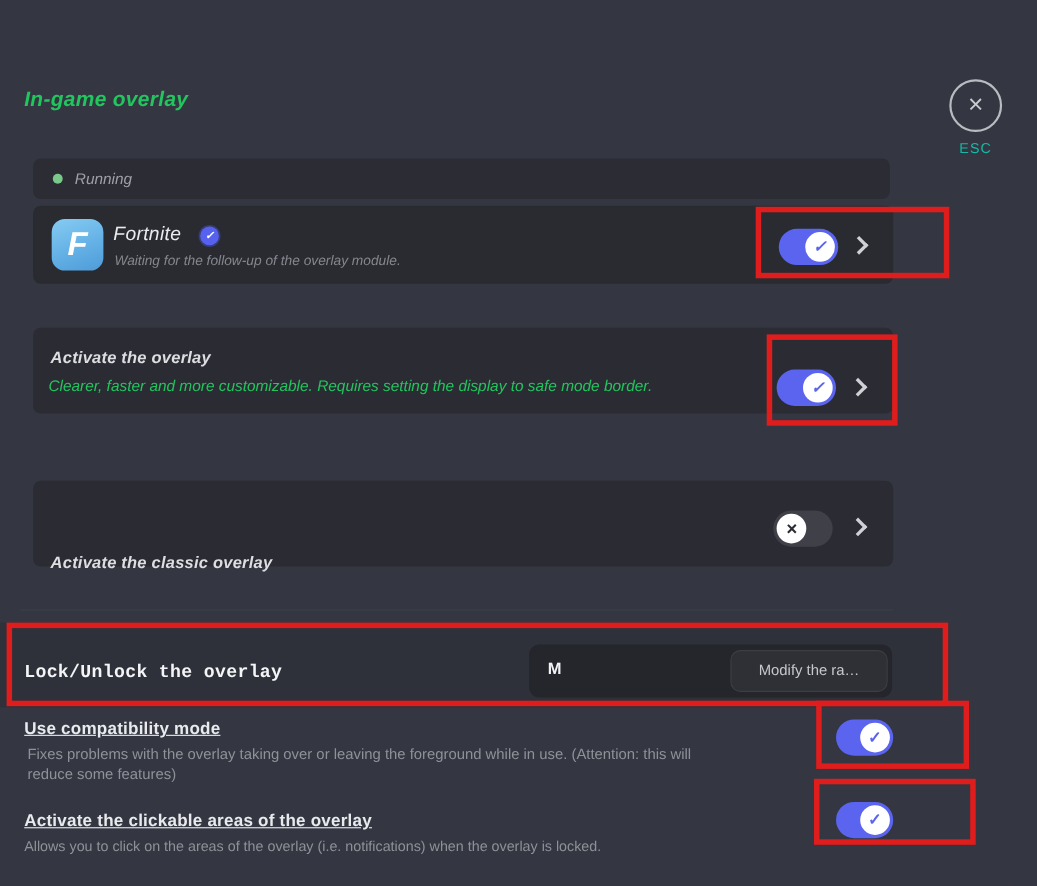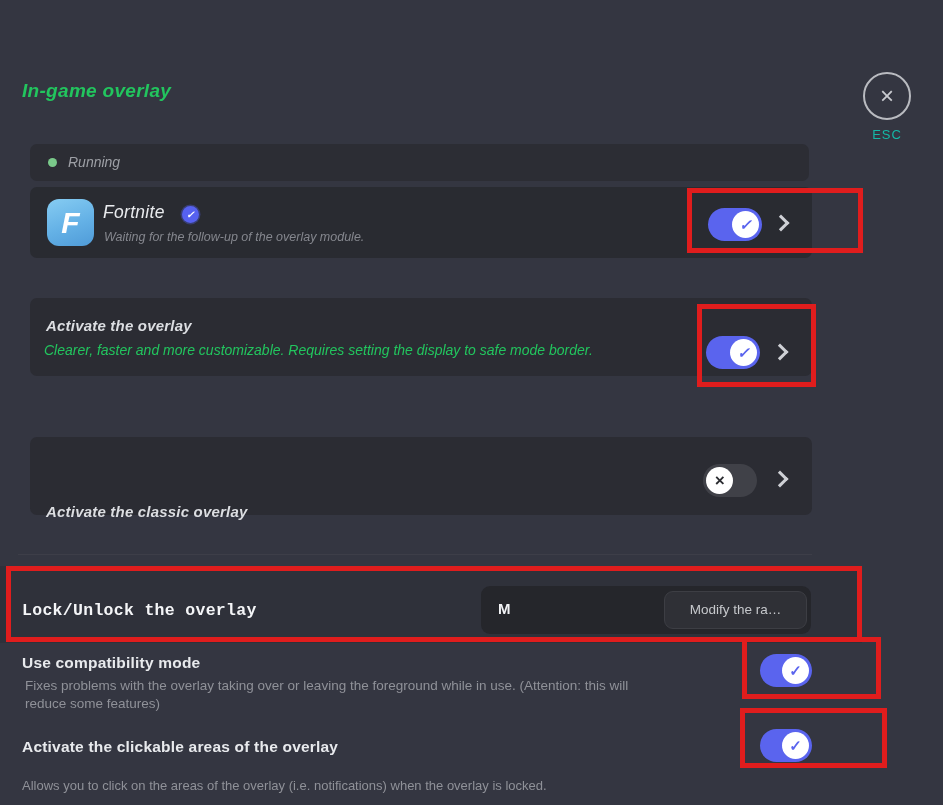--- a/index.html
+++ b/index.html
@@ -56,21 +56,21 @@
 
   
   .lock-band{ position:absolute; left:0; top:566px; width:862px; height:77px; background:#2f313a; }
   .lock-title{ position:absolute; left:22px; top:601px; font-size:16.5px; font-weight:bold; color:#f4f5f7; letter-spacing:.3px;font-family:Liberation Mono, monospace; }
   .keybind{ position:absolute; left:481px; top:586px; width:330px; height:48px; background:#25262b; border-radius:9px; }
   .key-label{ position:absolute; left:17px; top:14px; font-size:15px; font-weight:bold; color:#f2f3f6; }
   .modify-btn{ position:absolute; right:4px; top:5px; width:143px; height:38px; background:#2f3036;
     border:1px solid #3d3e44; border-radius:9px; color:#c6c8cc; font-size:13.5px; text-align:center; line-height:36px; cursor:pointer; }
 
   
-  .row-heading{ position:absolute; font-size:15.5px; font-weight:bold; color:#e8eaed; letter-spacing:.2px; }
+  .row-heading{ position:absolute; font-size:15.5px; font-weight:bold; color:#e8eaed; letter-spacing:.2px;text-decoration:underline; }
   .row-desc{ position:absolute; font-size:13.5px; color:#8f9198; line-height:18px; }
 
   
   .anno{ position:absolute; border:5px solid #e01d1d; z-index:20; pointer-events:none; }
   .anno-1{ left:687px; top:188px; width:176px; height:65px; }
   .anno-2{ left:697px; top:304px; width:119px; height:83px; }
   .anno-3{ left:6px;   top:566px; width:856px; height:76px; }
   .anno-4{ left:742px; top:637px; width:139px; height:62px; }
   .anno-5{ left:740px; top:708px; width:147px; height:60px; }
 </style>
@@ -128,21 +128,21 @@
     <div class="modify-btn">Modify the ra…</div>
   </div>
 
   <div class="row-heading" style="left:22px; top:654px;">Use compatibility mode</div>
   <div class="row-desc" style="left:25px; top:677px; width:612px;">Fixes problems with the overlay taking over or leaving the foreground while in use. (Attention: this will reduce some features)</div>
   <div class="toggle small on" style="left:760px; top:654px;">
     <div class="knob">✓</div>
   </div>
 
   <div class="row-heading" style="left:22px; top:738px;">Activate the clickable areas of the overlay</div>
-  <div class="row-desc" style="left:22px; top:761px; width:660px; font-size:13px;margin-top:16px;">Allows you to click on the areas of the overlay (i.e. notifications) when the overlay is locked.</div>
+  <div class="row-desc" style="left:22px; top:761px; width:660px; font-size:13px;">Allows you to click on the areas of the overlay (i.e. notifications) when the overlay is locked.</div>
   <div class="toggle small on" style="left:760px; top:729px;">
     <div class="knob">✓</div>
   </div>
 
   <div class="anno anno-1"></div>
   <div class="anno anno-2"></div>
   <div class="anno anno-3"></div>
   <div class="anno anno-4"></div>
   <div class="anno anno-5"></div>
 

